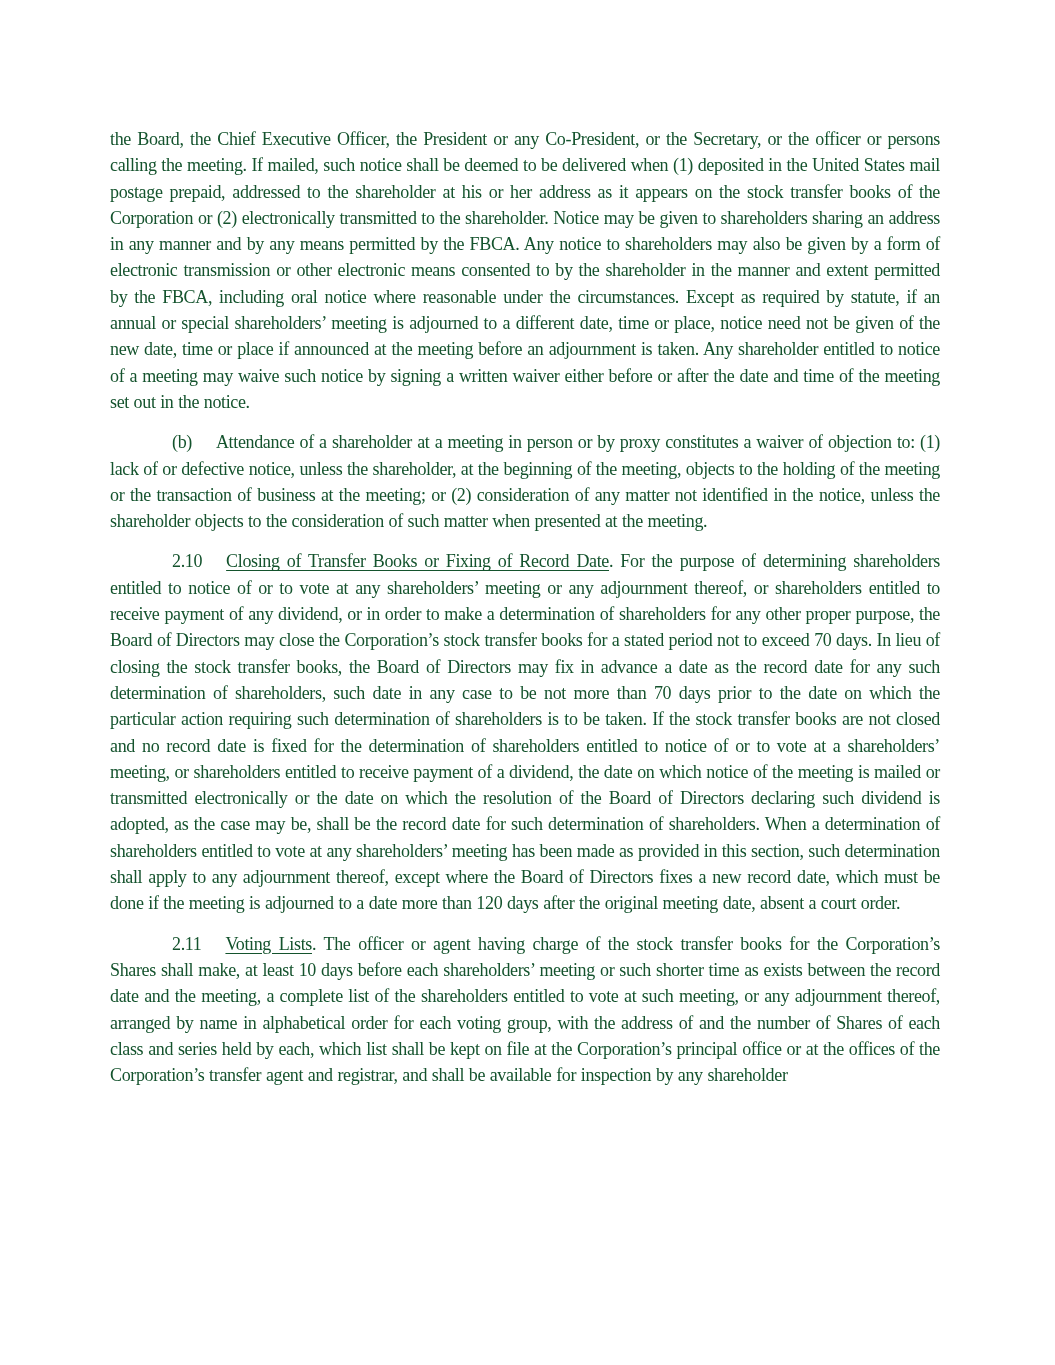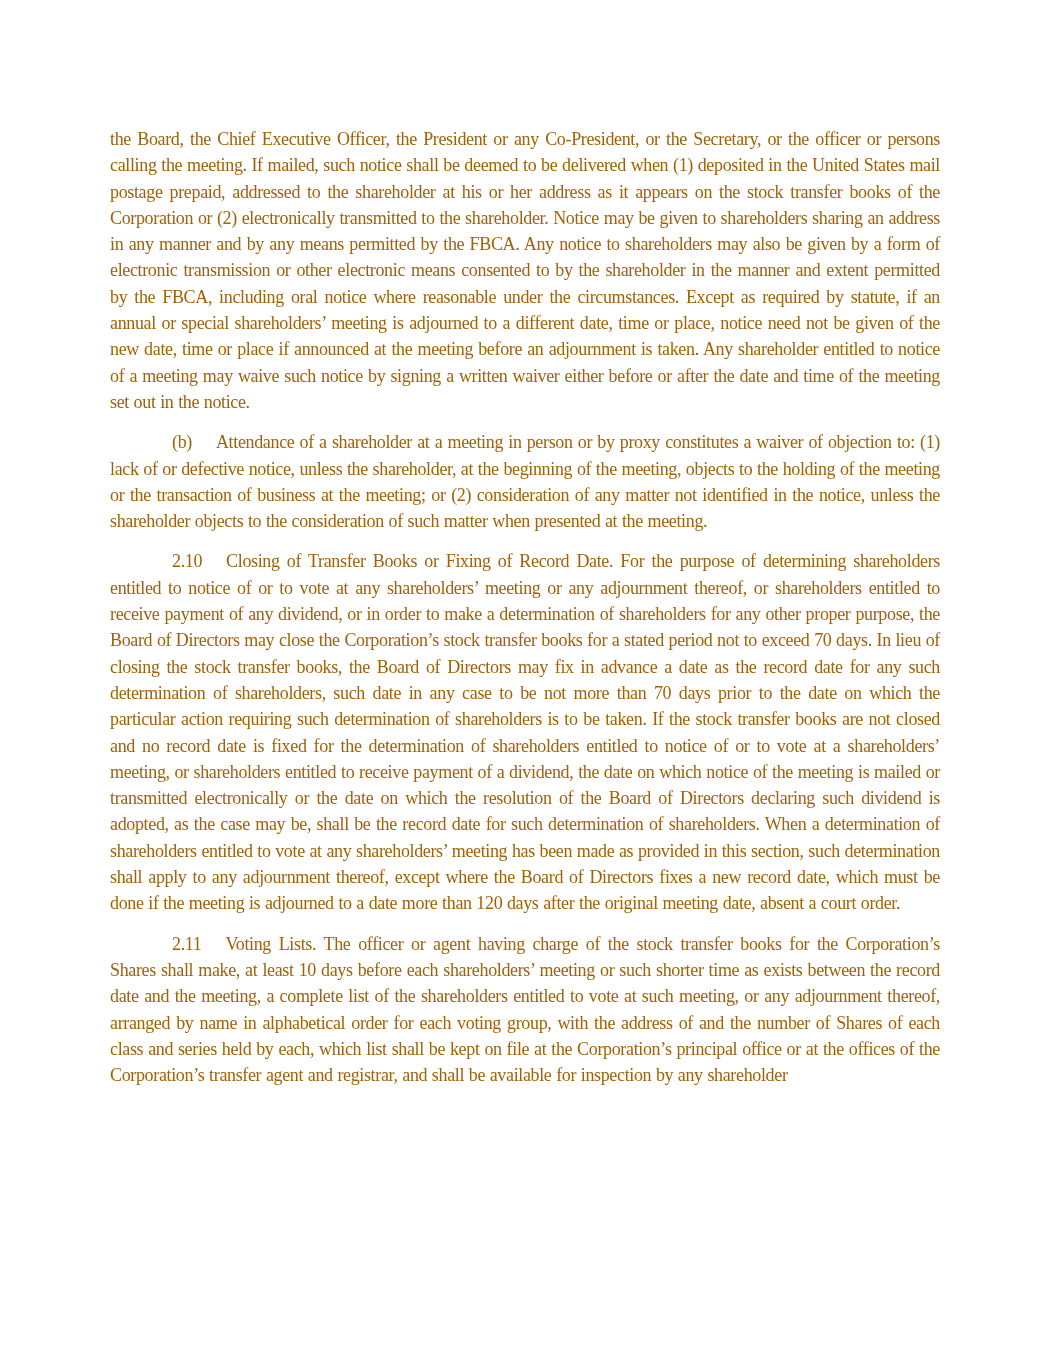--- a/index.html
+++ b/index.html
@@ -7,21 +7,21 @@
     padding: 0;
     background: #ffffff;
   }
   .page {
     position: relative;
     width: 1055px;
     height: 1365px;
     background: #ffffff;
     overflow: hidden;
     font-family: "Liberation Serif", "DejaVu Serif", serif;
-    color: #a16207;
+    color: #14532d;
   }
   .content {
     position: absolute;
     left: 110px;
     top: 126px;
     width: 830px;
   }
   .para {
     font-size: 18px;
     line-height: 26.3px;
@@ -33,20 +33,21 @@
   }
   .para.no-indent {
     text-indent: 0;
   }
   .tab {
     display: inline-block;
     width: 24px;
     height: 1px;
   }
   .section-heading {
+    text-decoration: underline;
     text-underline-offset: 3px;
   }
   .plabel {
     white-space: nowrap;
   }
 </style>
 </head>
 <body>
 
 <div class="page">

